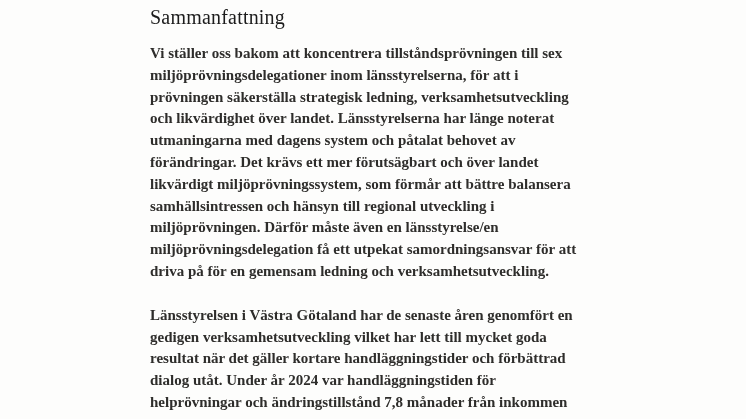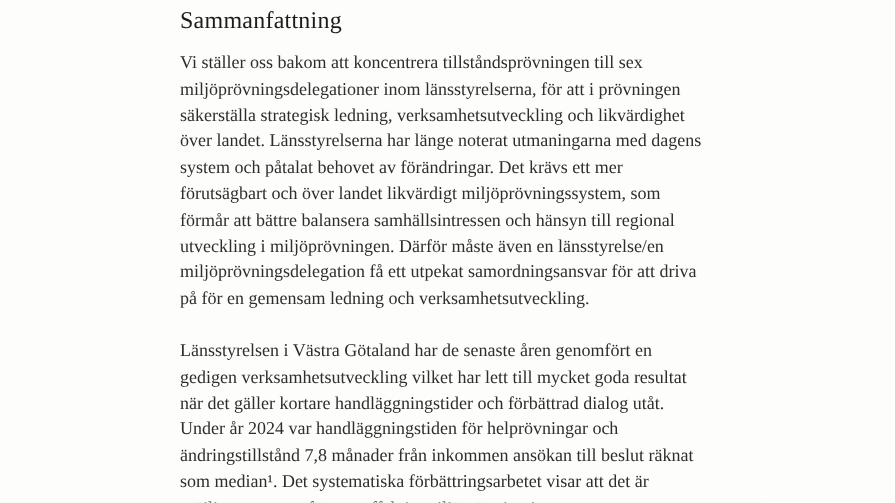--- a/index.html
+++ b/index.html
@@ -28,20 +28,21 @@
     letter-spacing: 0.2px;
     color: #1c1c1c;
     font-family: "Liberation Serif", "DejaVu Serif", serif;
   }
   .doc-paragraph {
     margin: 0 0 22px 0;
     font-size: 15px;
     line-height: 21.8px;
     color: #2e2d2b;
     text-align: left;
+    font-weight: bold;
   }
 </style>
 </head>
 <body>
 
 <div class="viewport">
   <div class="page-content">
     <h1 class="doc-title">Sammanfattning</h1>
     <p class="doc-paragraph">Vi ställer oss bakom att koncentrera tillståndsprövningen till sex miljöprövningsdelegationer inom länsstyrelserna, för att i prövningen säkerställa strategisk ledning, verksamhetsutveckling och likvärdighet över landet. Länsstyrelserna har länge noterat utmaningarna med dagens system och påtalat behovet av förändringar. Det krävs ett mer förutsägbart och över landet likvärdigt miljöprövningssystem, som förmår att bättre balansera samhällsintressen och hänsyn till regional utveckling i miljöprövningen. Därför måste även en länsstyrelse/en miljöprövningsdelegation få ett utpekat samordningsansvar för att driva på för en gemensam ledning och verksamhetsutveckling.</p>
     <p class="doc-paragraph">Länsstyrelsen i Västra Götaland har de senaste åren genomfört en gedigen verksamhetsutveckling vilket har lett till mycket goda resultat när det gäller kortare handläggningstider och förbättrad dialog utåt. Under år 2024 var handläggningstiden för helprövningar och ändringstillstånd 7,8 månader från inkommen ansökan till beslut räknat som median¹. Det systematiska förbättringsarbetet visar att det är möjligt att genomföra en effektiv miljöprövning inom</p>

